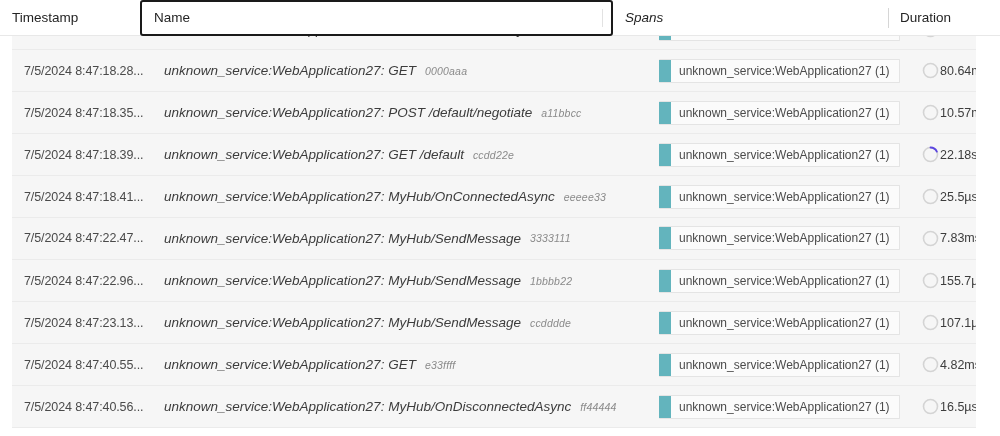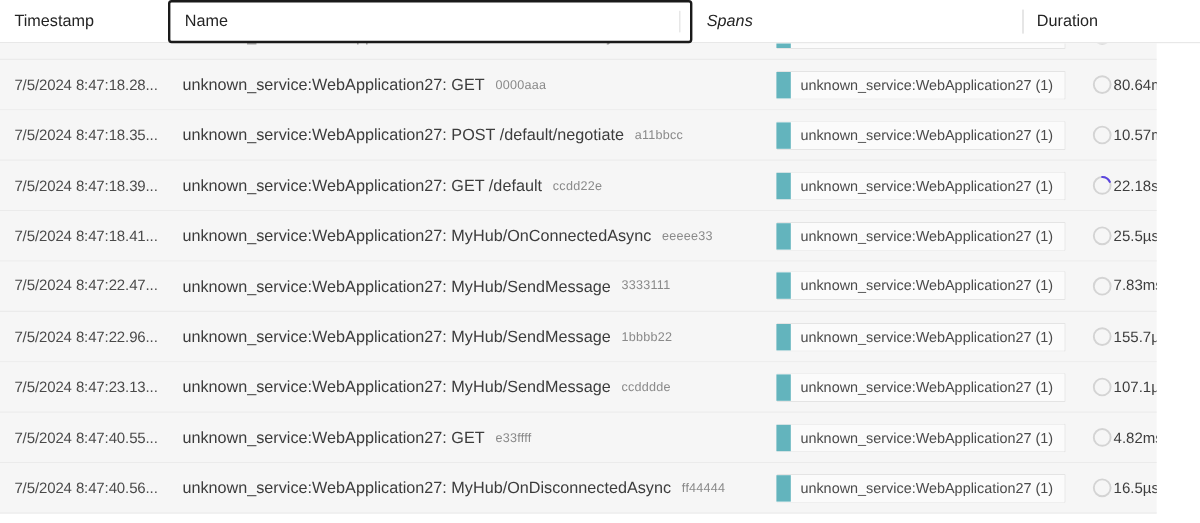--- a/index.html
+++ b/index.html
@@ -61,21 +61,21 @@
     position: absolute;
     left: 0;
     top: 8px;
     bottom: 8px;
     width: 1px;
     background: #d6d6d6;
   }
 
   .h-timestamp { width: 140px; }
   .h-name {
-    width: 437px;
+    width: 473px;
     border: 2px solid #1a1a1a;
     border-radius: 3px;
     background: #ffffff;
     margin-left: 0;
     padding-left: 12px;
     z-index: 6;
   }
   .h-name::before { display: none; }
   .h-name .inner-div {
     position: absolute;
@@ -85,21 +85,21 @@
     width: 1px;
     background: #e2e2e2;
   }
   .h-spans { width: 275px; font-style: italic; }
   .h-duration { width: 100px; }
 
   
   .grid-body {
     position: absolute;
     top: 36px;
-    left: 0;
+    left: 12px;
     width: 964px;
     height: 400px;
     overflow: hidden;
   }
   
   .rows-shifter {
     position: relative;
     margin-top: -28px;
   }
 
@@ -128,20 +128,21 @@
     font-size: 12.5px;
     color: #4a4a4a;
     letter-spacing: -0.1px;
   }
 
   .c-name {
     width: 485px;
     font-size: 13.5px;
     color: #3d3d3d;
     gap: 9px;
+    font-style: italic;
   }
   .c-name .nm-main { color: #3c3c3c; }
   .c-name .nm-id {
     font-size: 10.5px;
     color: #8a8a8a;
     letter-spacing: 0.2px;
   }
 
   .c-spans {
     width: 275px;

